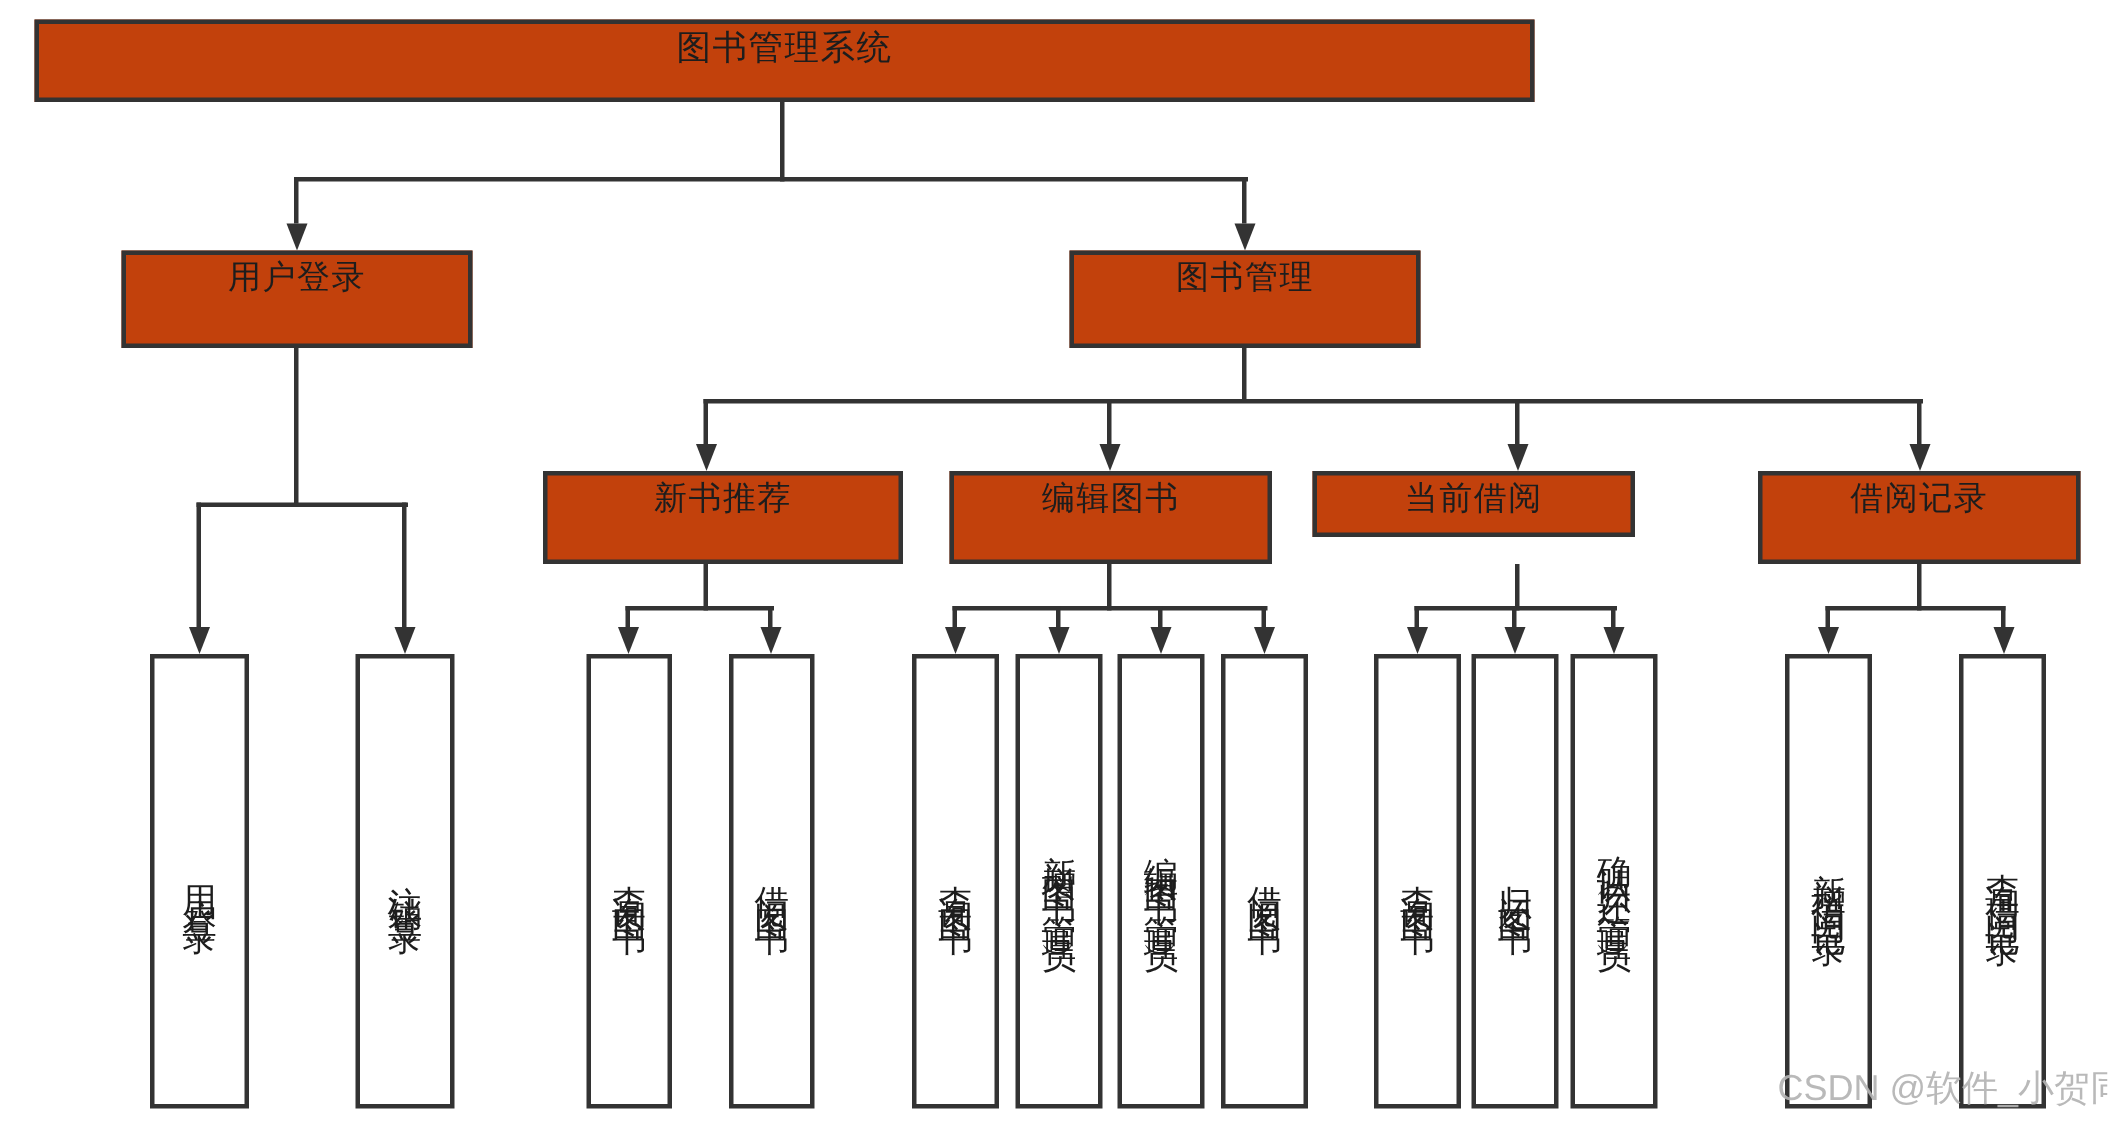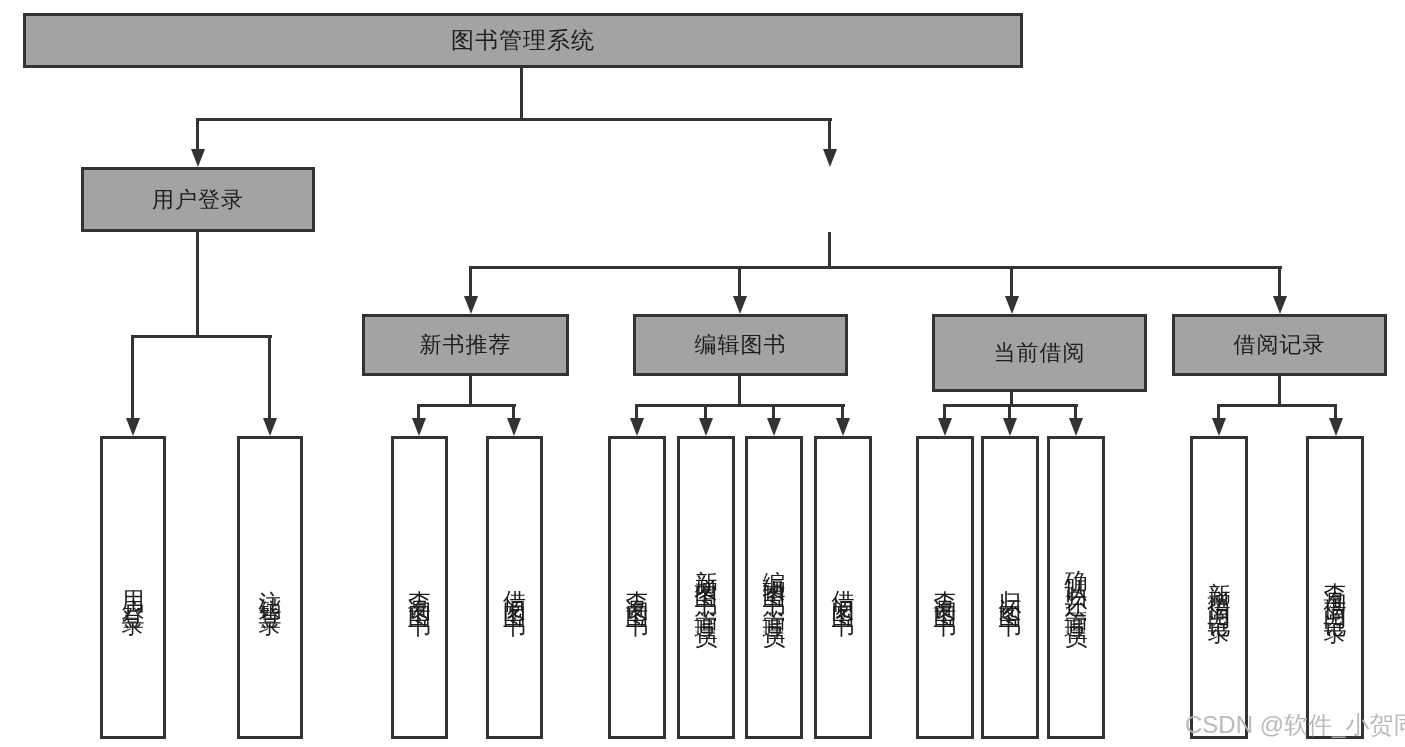--- a/index.html
+++ b/index.html
@@ -15,23 +15,23 @@
     font-family: "Liberation Sans", sans-serif;
     color: #1d1d1d;
     overflow: hidden;
   }
   .canvas * { box-sizing: border-box; }
 
   
   .box {
     position: absolute;
     border: 3px solid #333333;
-    background: #a3a3a3;
+    background: #c2410c;
     display: flex;
-    align-items: center;
+    align-items: flex-start;
     justify-content: center;
     font-size: 22px;
     letter-spacing: 1px;
     color: #1d1d1d;
     z-index: 2;
   }
   .box.root { font-size: 23px; }
 
   
   .vbox {
@@ -97,20 +97,23 @@
   <div class="h" style="left:196px; top:118px; width:636px;"></div>
 
   <div class="v" style="left:196px; top:118px; height:31px;"></div>
   <div class="a" style="left:191px; top:149px;"></div>
 
   <div class="v" style="left:828px; top:118px; height:31px;"></div>
   <div class="a" style="left:823px; top:149px;"></div>
 
   <div class="box" style="left:81px; top:167px; width:234px; height:65px;">
     <span>用户登录</span>
+  </div>
+  <div class="box" style="left:713px; top:167px; width:234px; height:65px;">
+    <span>图书管理</span>
   </div>
 
   <div class="v" style="left:196px; top:232px; height:105px;"></div>
   <div class="h" style="left:131px; top:335px; width:141px;"></div>
   <div class="v" style="left:131px; top:335px; height:83px;"></div>
   <div class="a" style="left:126px; top:418px;"></div>
   <div class="v" style="left:268px; top:335px; height:83px;"></div>
   <div class="a" style="left:263px; top:418px;"></div>
 
   <div class="vbox" style="left:100px; top:436px; width:66px; height:303px;">
@@ -124,27 +127,27 @@
   <div class="h" style="left:469px; top:266px; width:813px;"></div>
   <div class="v" style="left:469px; top:266px; height:30px;"></div>
   <div class="a" style="left:464px; top:296px;"></div>
   <div class="v" style="left:738px; top:266px; height:30px;"></div>
   <div class="a" style="left:733px; top:296px;"></div>
   <div class="v" style="left:1010px; top:266px; height:30px;"></div>
   <div class="a" style="left:1005px; top:296px;"></div>
   <div class="v" style="left:1278px; top:266px; height:30px;"></div>
   <div class="a" style="left:1273px; top:296px;"></div>
 
-  <div class="box" style="left:362px; top:314px; width:207px; height:62px;">
+  <div class="box" style="left:362px; top:314px; width:240px; height:62px;">
     <span>新书推荐</span>
   </div>
   <div class="box" style="left:633px; top:314px; width:215px; height:62px;">
     <span>编辑图书</span>
   </div>
-  <div class="box" style="left:932px; top:314px; width:215px; height:78px;">
+  <div class="box" style="left:875px; top:314px; width:215px; height:44px;">
     <span>当前借阅</span>
   </div>
   <div class="box" style="left:1172px; top:314px; width:215px; height:62px;">
     <span>借阅记录</span>
   </div>
 
   <div class="v" style="left:469px; top:376px; height:31px;"></div>
   <div class="h" style="left:417px; top:404px; width:99px;"></div>
   <div class="v" style="left:417px; top:404px; height:14px;"></div>
   <div class="a" style="left:412px; top:418px;"></div>

